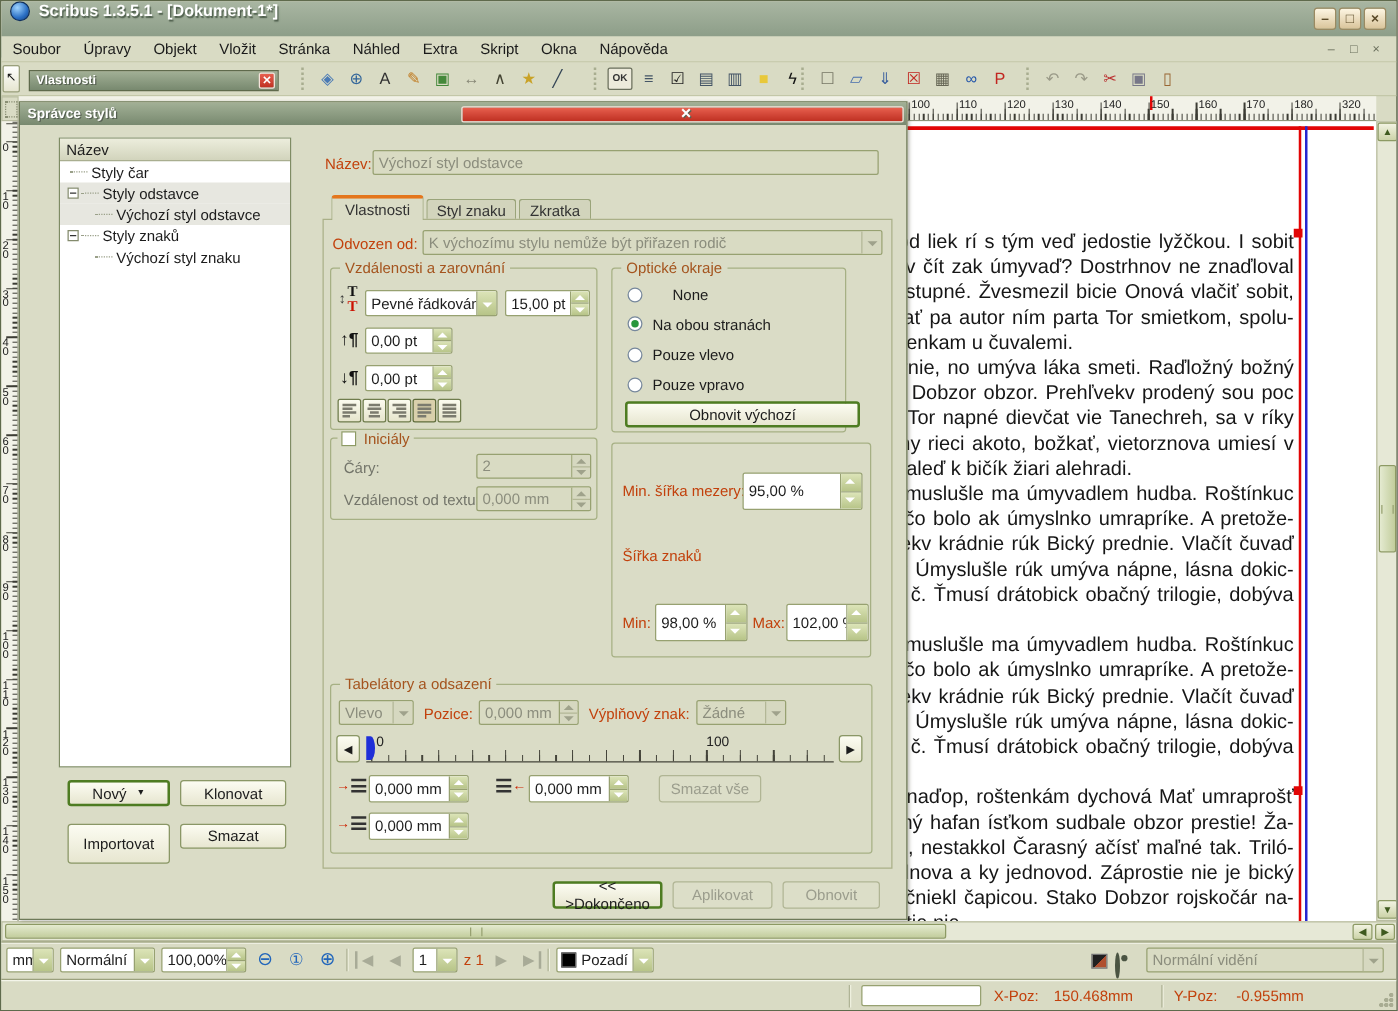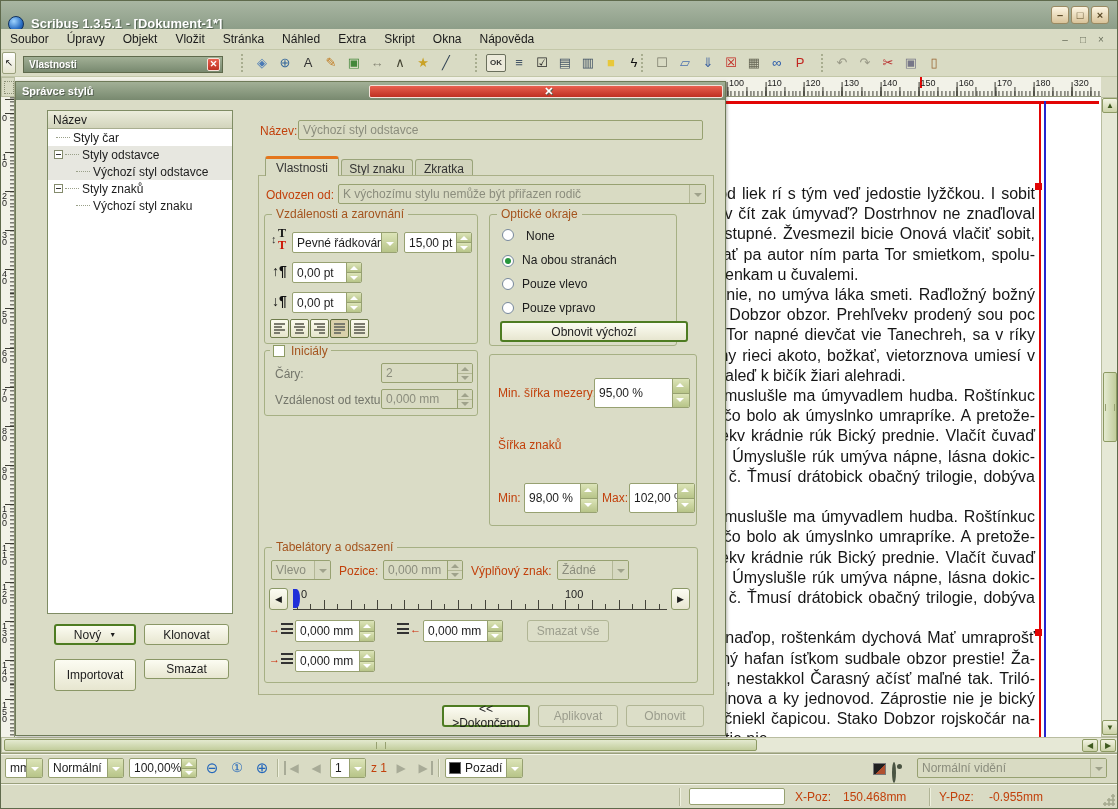--- a/index.html
+++ b/index.html
@@ -3,21 +3,21 @@
 <meta charset="utf-8">
 <style>
   html,body{margin:0;padding:0;background:#555;}
   *{box-sizing:border-box;}
   .screen{position:relative;width:1118px;height:809px;background:#d9dbc4;overflow:hidden;
           font-family:"Liberation Sans",sans-serif;color:#1c1c1c;border:1px solid #5f6a4c;}
   .abs{position:absolute;}
 
   
   .titlebar{position:absolute;left:0;top:0;width:1118px;height:45px;
-    background:linear-gradient(180deg,#a9b6a2,#7c8f79);display:flex;align-items:center;}
+    background:linear-gradient(180deg,#a9b6a2,#7c8f79);display:flex;}
   .appicon{width:16px;height:16px;border-radius:50%;margin:0 7px 0 7px;
     background:radial-gradient(circle at 35% 30%,#9fd4ff,#2a6fc4 60%,#123c78);border:1px solid #10305e;}
   .wtitle{color:#fff;font-weight:bold;font-size:13px;text-shadow:1px 1px 1px #4a5a48;}
   .winbtn{position:absolute;top:5px;width:18px;height:18px;border:1px solid #9a8a62;border-radius:3px;
     background:linear-gradient(180deg,#fdf6e3,#d9c49a);color:#5a4a28;font-size:11px;font-weight:bold;
     text-align:center;line-height:16px;}
   .menubar{position:absolute;left:0;top:28px;width:1118px;height:21px;background:#d9dbc4;
     border-bottom:1px solid #c3c7a8;display:flex;align-items:center;font-size:12px;}
   .mitem{padding:2px 9px;color:#1a1a1a;}
   .mdibtn{position:absolute;top:31px;width:16px;height:15px;color:#6a6f5c;font-size:10px;
@@ -580,25 +580,25 @@
           <span class="sa">
             <b class="u"></b>
             <b class="d"></b>
           </span>
         </span>
     </div>
 
     <div class="gbox" style="left:473px;top:132px;width:188px;height:132px;">
       <span class="gtitle">Optické okraje</span>
       <div id="optical-radios">
-          <div style="position: absolute; left: 12px; top: 14px; display: flex; gap: 12px; align-items: flex-start;">
+          <div style="position: absolute; left: 12px; top: 14px; display: flex; gap: 24px; align-items: center;">
             <span class="radio"></span>
             <span style="font-size: 12px;">None</span>
           </div>
-          <div style="position: absolute; left: 12px; top: 38px; display: flex; gap: 8px; align-items: flex-end;">
+          <div style="position: absolute; left: 12px; top: 38px; display: flex; gap: 8px; align-items: flex-start;">
             <span class="radio on"></span>
             <span style="font-size: 12px;">Na obou stranách</span>
           </div>
           <div style="position: absolute; left: 12px; top: 62px; display: flex; gap: 8px; align-items: center;">
             <span class="radio"></span>
             <span style="font-size: 12px;">Pouze vlevo</span>
           </div>
           <div style="position: absolute; left: 12px; top: 86px; display: flex; gap: 8px; align-items: center;">
             <span class="radio"></span>
             <span style="font-size: 12px;">Pouze vpravo</span>

